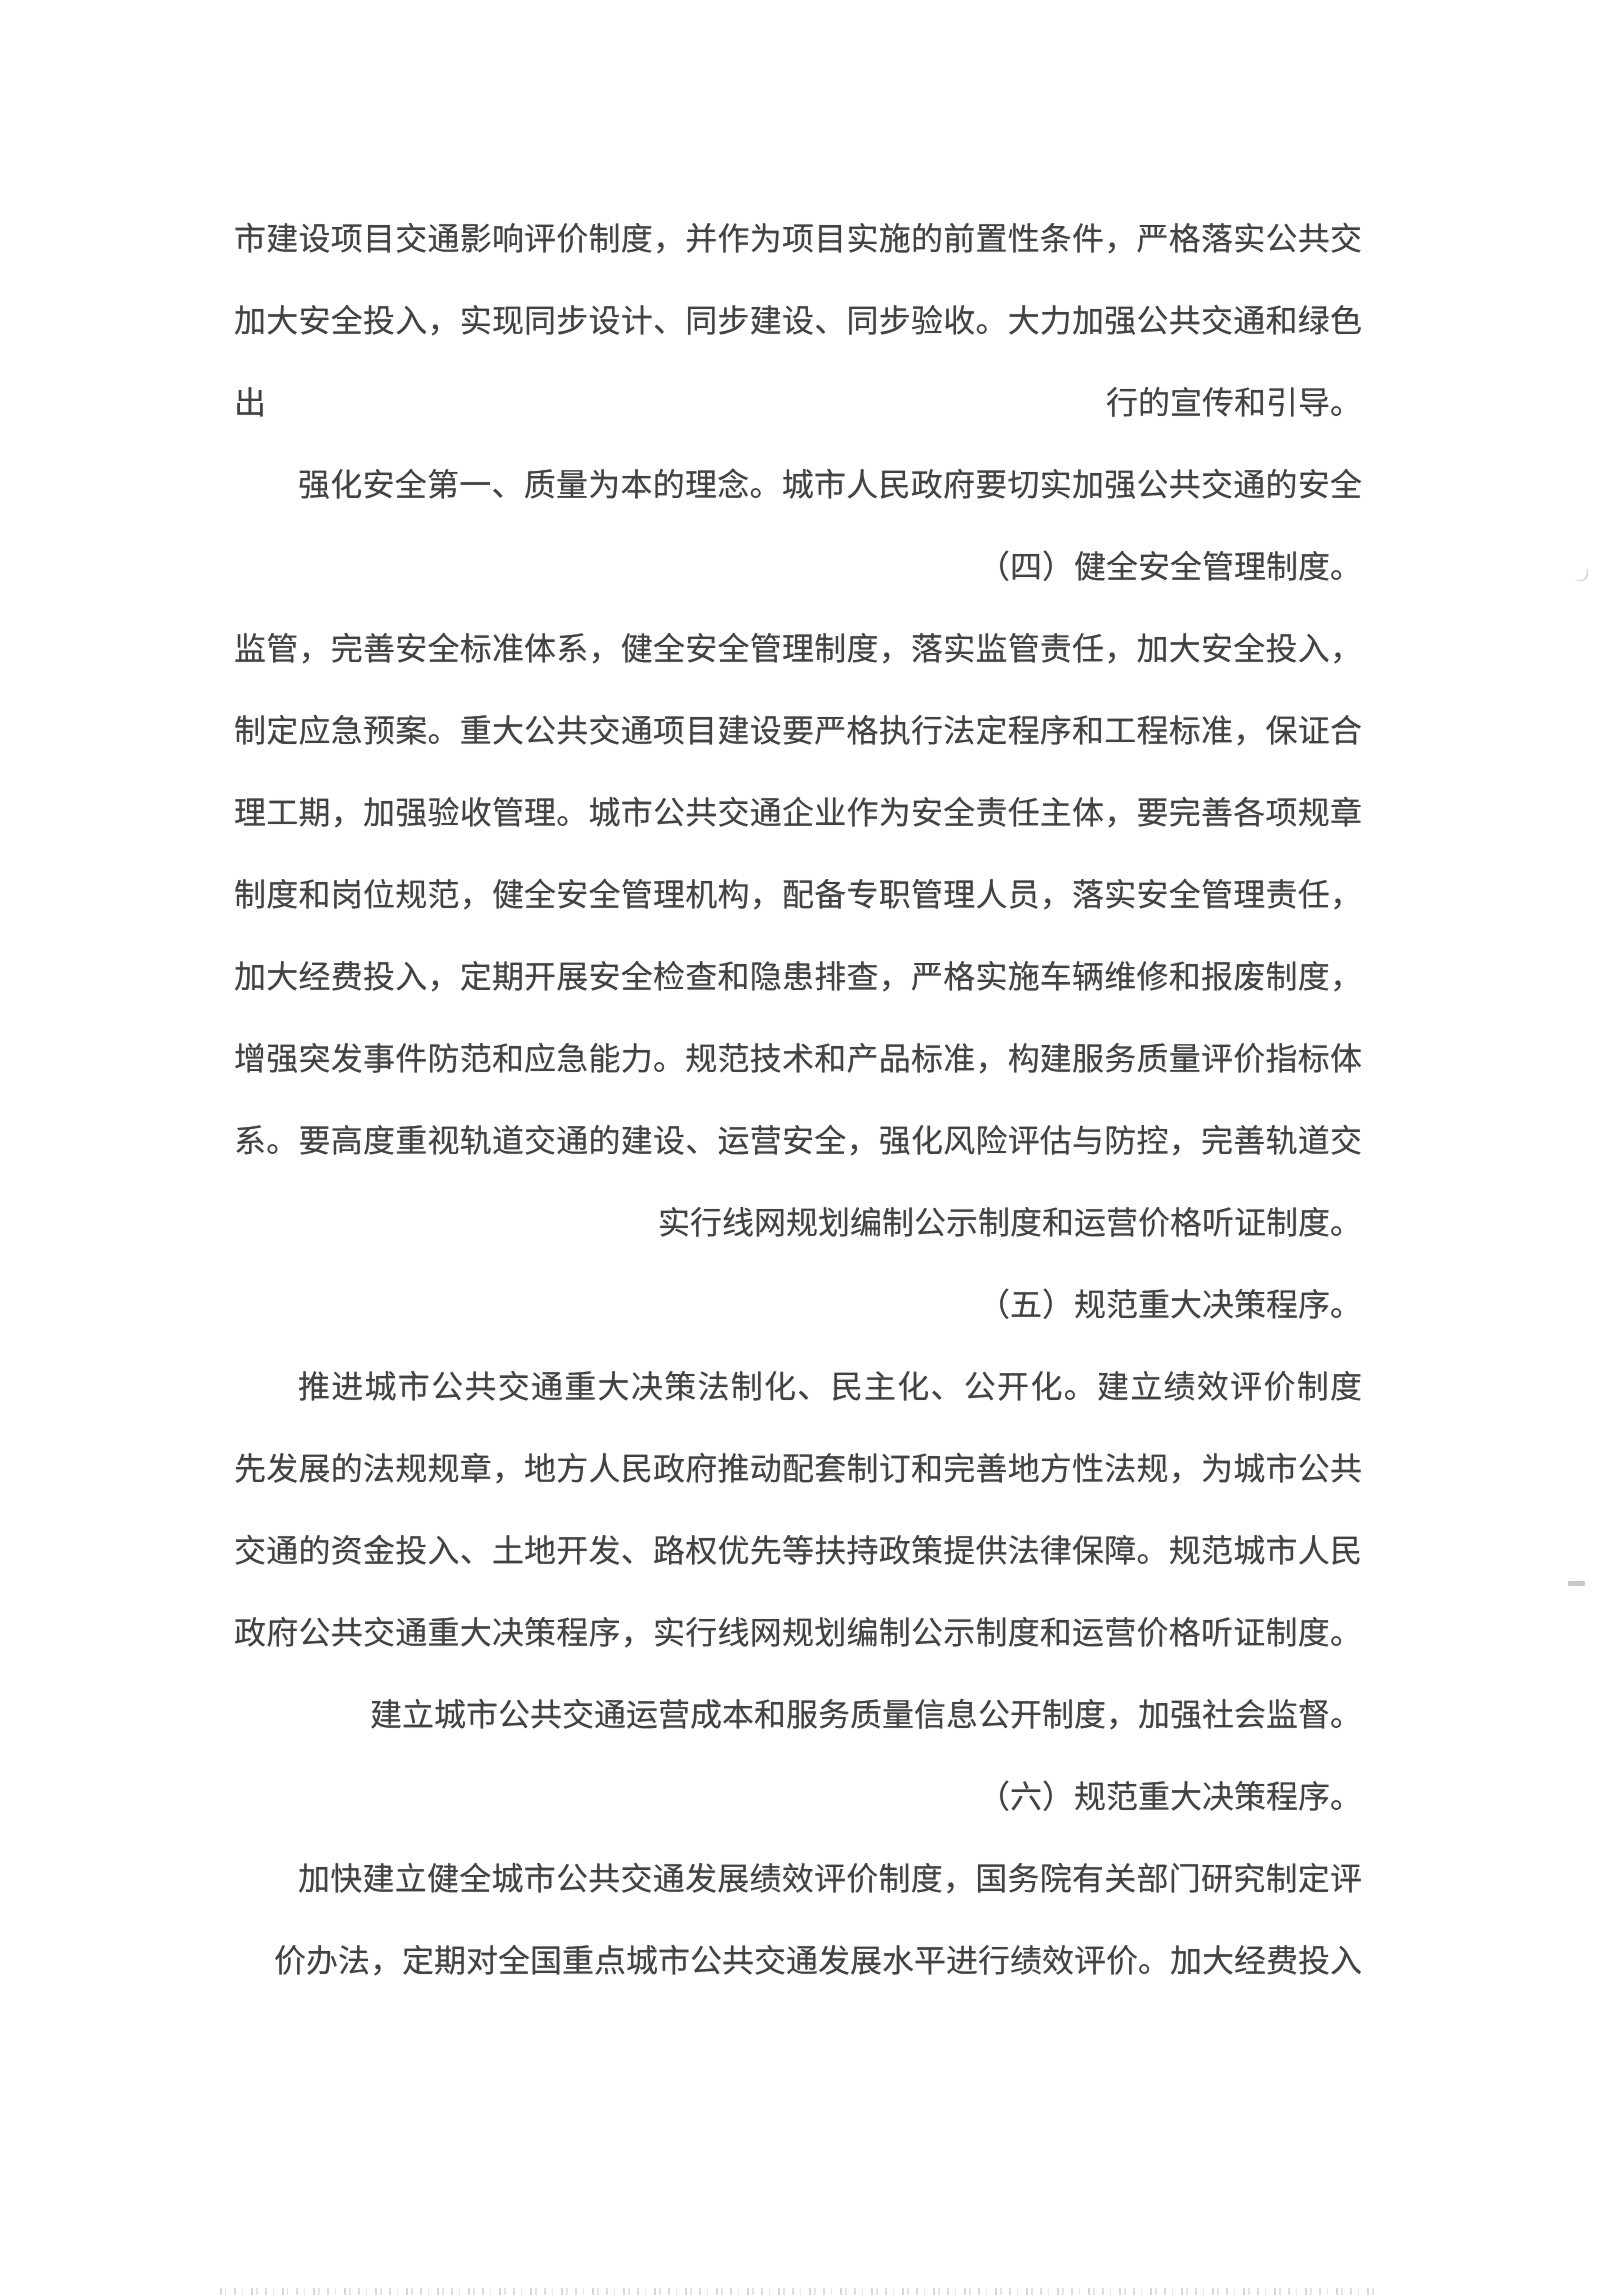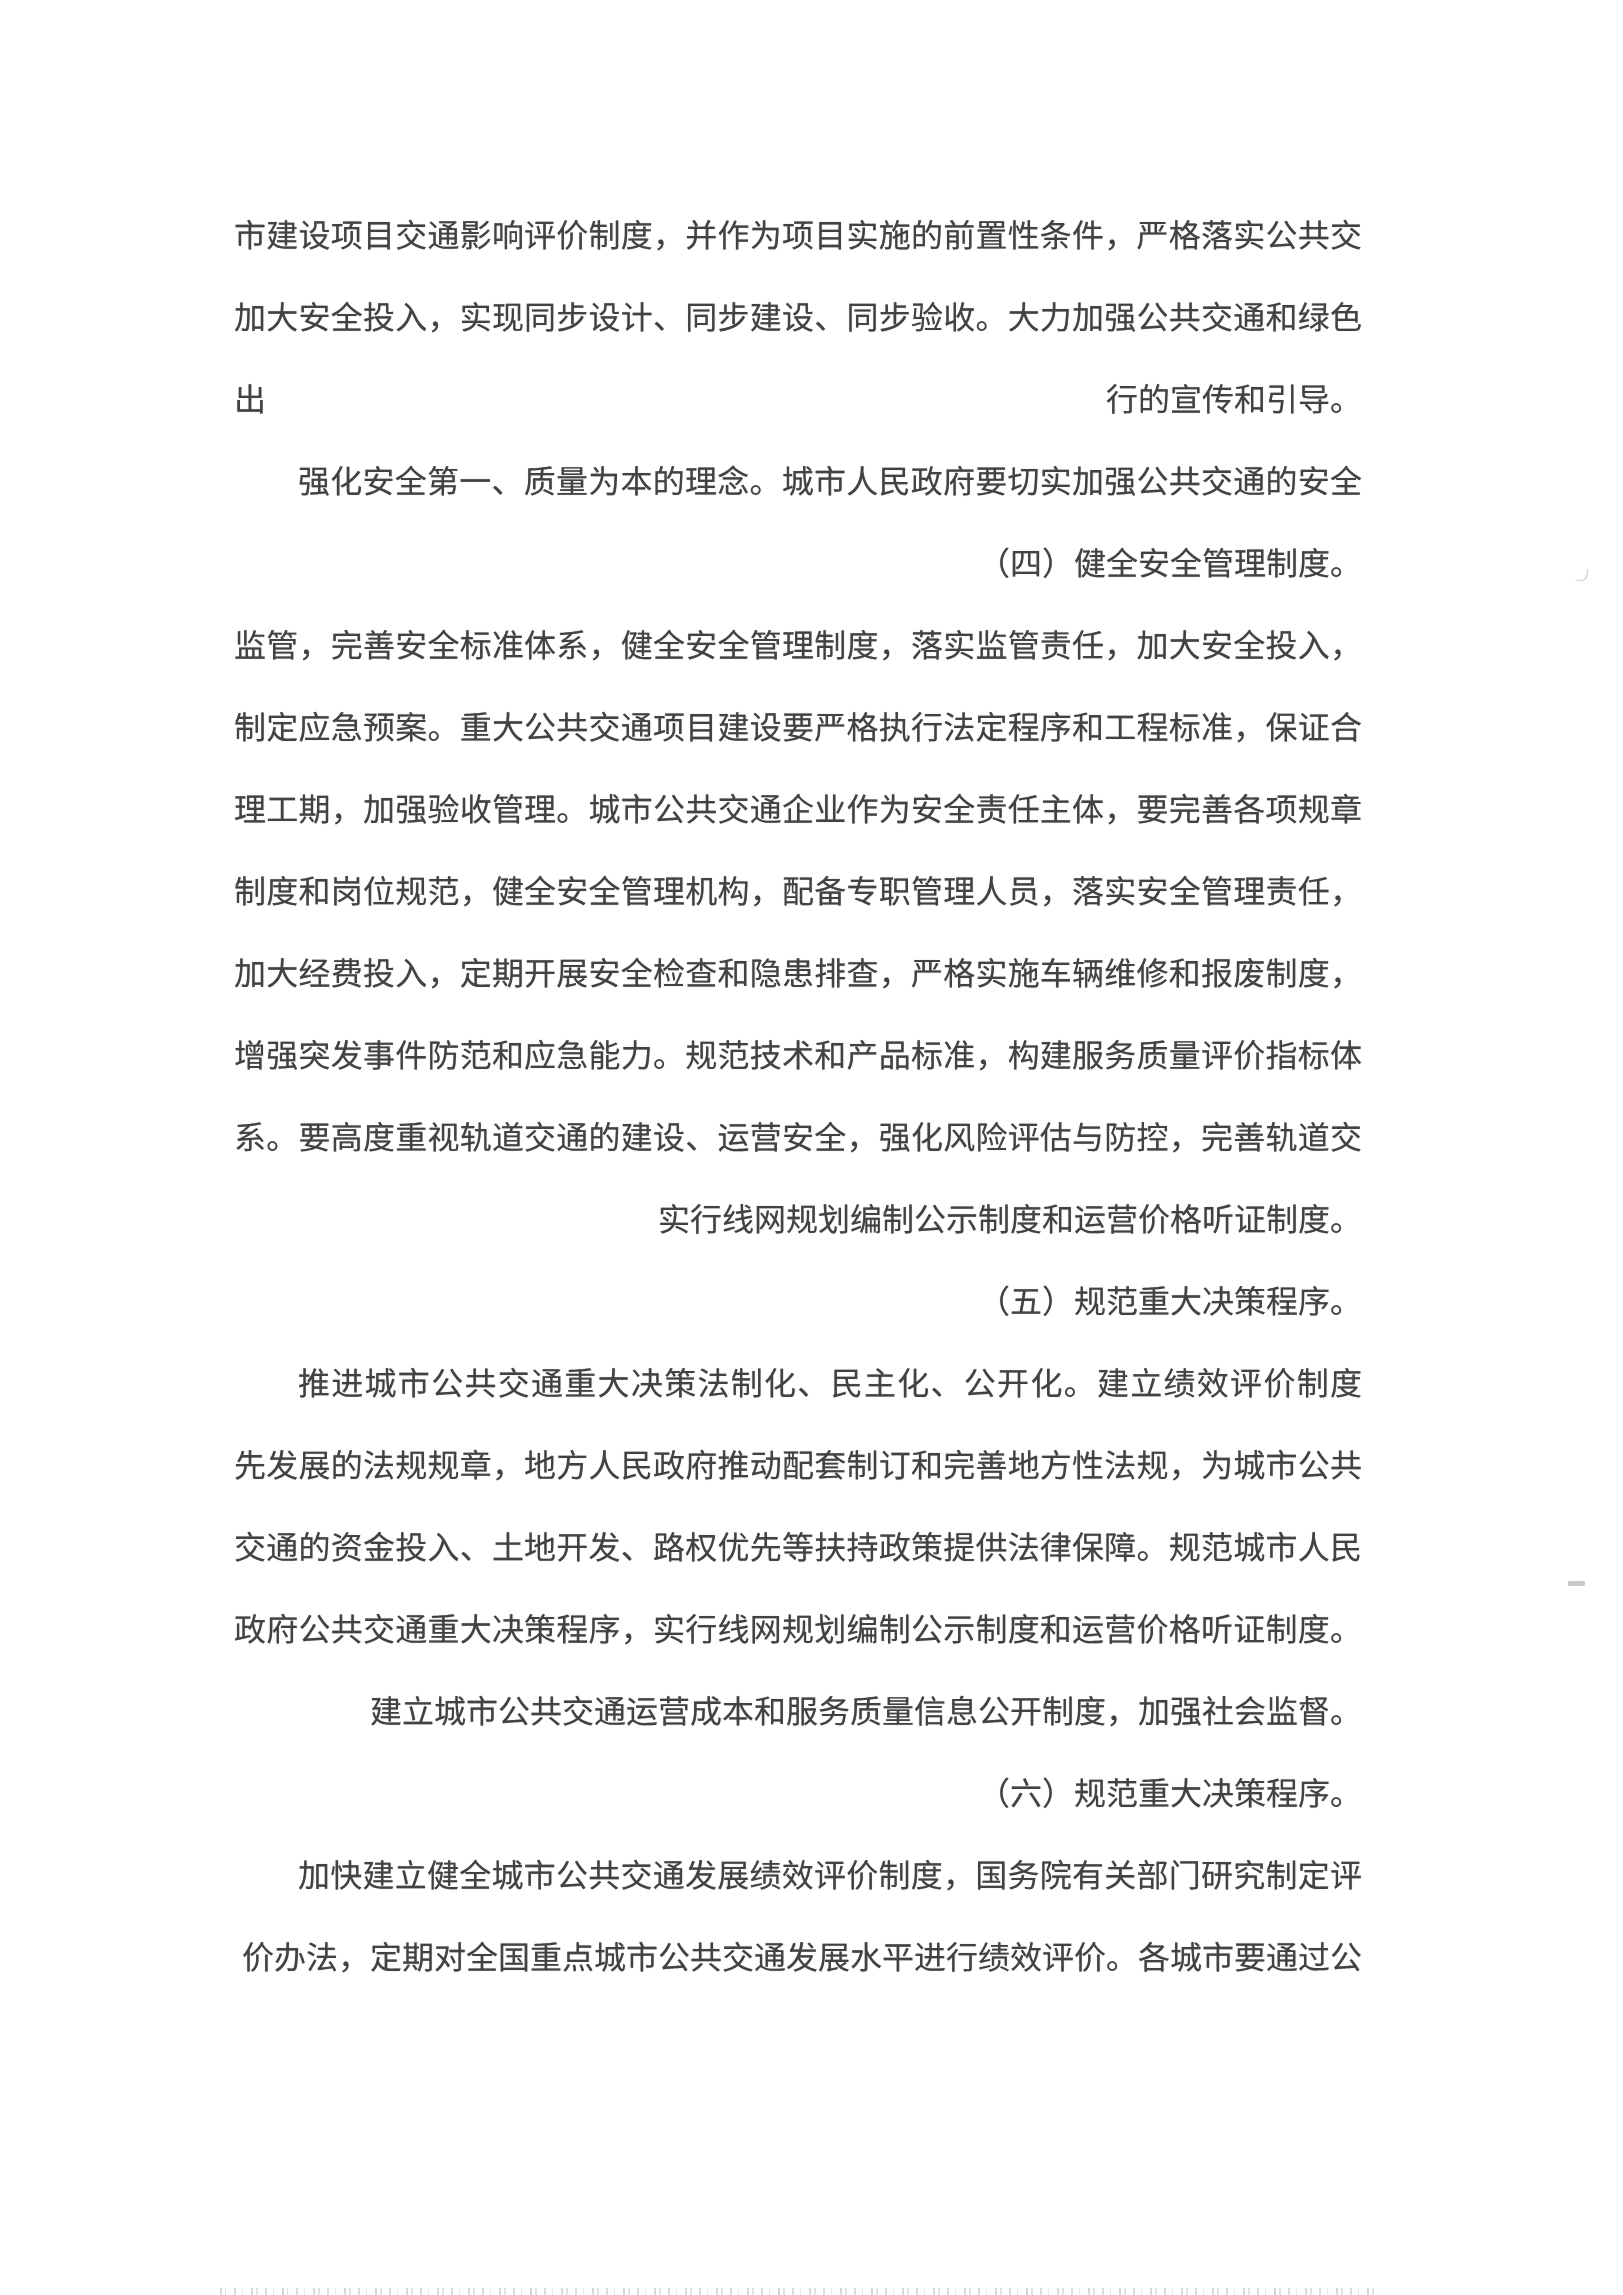--- a/index.html
+++ b/index.html
@@ -16,21 +16,21 @@
   .page {
     position: absolute;
     inset: 0;
     background: #ffffff;
   }
   .doc-body {
     position: absolute;
     left: 234px;
     top: 198px;
     width: 1128px;
-    font-family: Liberation Mono, monospace;
+    font-family: Liberation Serif, serif;
     font-size: 32px;
     line-height: 82px;
     color: #424242;
     text-shadow: 0 0 0.8px rgba(70, 70, 70, 0.55);
     letter-spacing: 0;
   }
   .line {
     height: 82px;
     text-align: right;
   }
@@ -108,19 +108,19 @@
       <div class="line full">系。要高度重视轨道交通的建设、运营安全，强化风险评估与防控，完善轨道交</div>
       <div class="line">实行线网规划编制公示制度和运营价格听证制度。</div>
       <div class="line indent">（五）规范重大决策程序。</div>
       <div class="line indent full">推进城市公共交通重大决策法制化、民主化、公开化。建立绩效评价制度</div>
       <div class="line full">先发展的法规规章，地方人民政府推动配套制订和完善地方性法规，为城市公共</div>
       <div class="line full">交通的资金投入、土地开发、路权优先等扶持政策提供法律保障。规范城市人民</div>
       <div class="line full">政府公共交通重大决策程序，实行线网规划编制公示制度和运营价格听证制度。</div>
       <div class="line">建立城市公共交通运营成本和服务质量信息公开制度，加强社会监督。</div>
       <div class="line indent">（六）规范重大决策程序。</div>
       <div class="line indent full">加快建立健全城市公共交通发展绩效评价制度，国务院有关部门研究制定评</div>
-      <div class="line">价办法，定期对全国重点城市公共交通发展水平进行绩效评价。各城市要通过公</div>
+      <div class="line">价办法，定期对全国重点城市公共交通发展水平进行绩效评价。加大经费投入</div>
     </div>
   <div class="artifact-curl"></div>
   <div class="artifact-dash"></div>
   <div class="artifact-bottom"></div>
 </div>
 
 
 </body></html>

